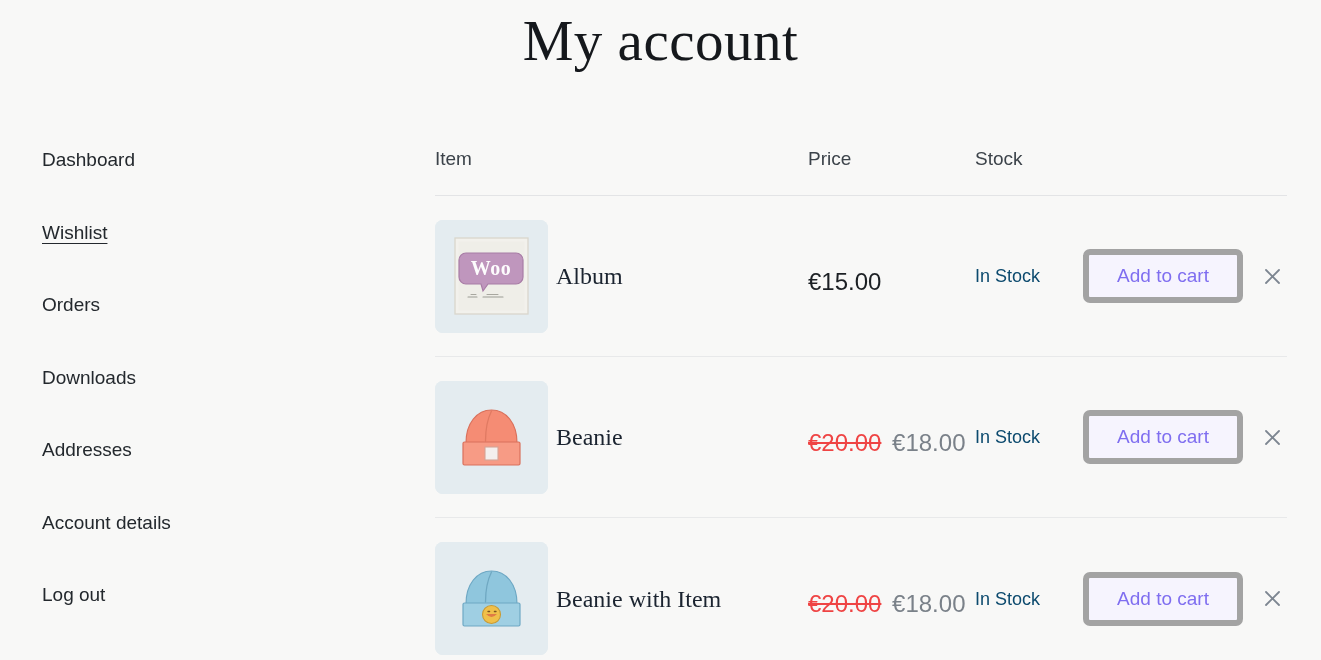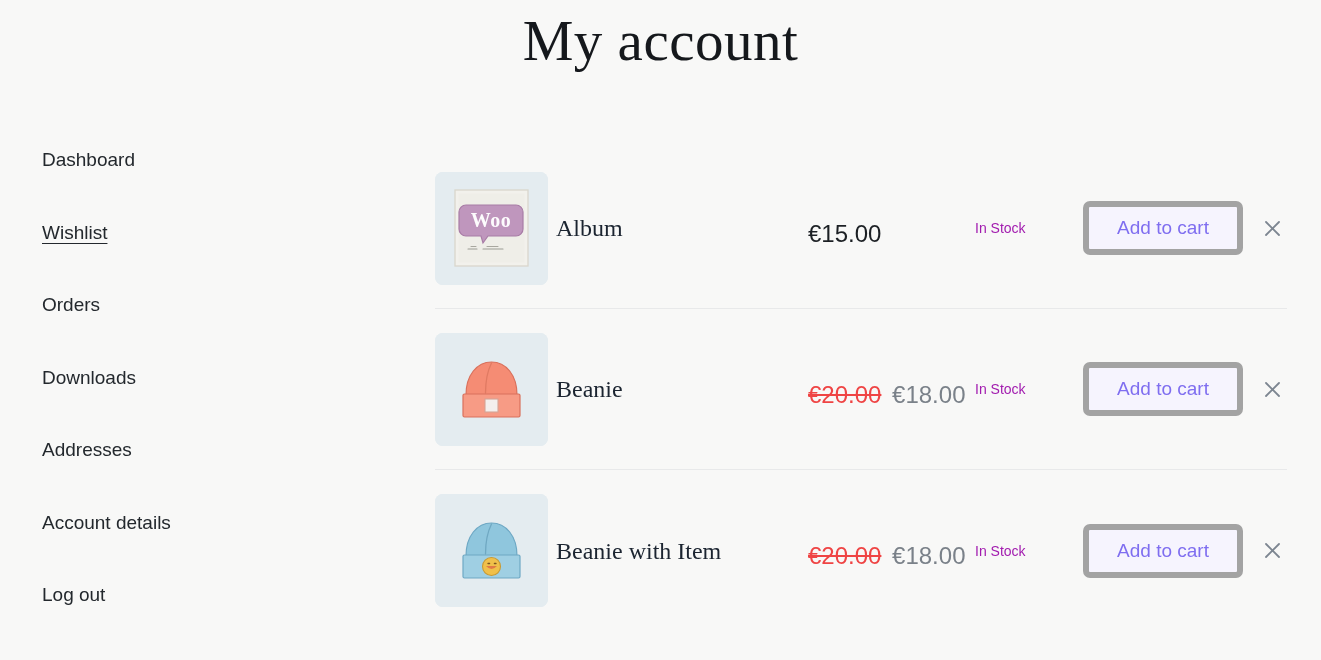--- a/index.html
+++ b/index.html
@@ -112,21 +112,21 @@
   }
 
   .price-cell { font-size: 24px; line-height: 24px; color: #1c2024; white-space: nowrap; margin-top: 11px; }
   .price-old {
     color: #ef4444;
     text-decoration: line-through;
     margin-right: 4px;
   }
   .price-new { color: #7a8189; }
 
-  .stock-cell { font-size: 14px; line-height: 22px; color: #a21caf; white-space: nowrap; }
+  .stock-cell { font-size: 18px; line-height: 22px; color: #0c4a6e; white-space: nowrap; }
 
   .add-btn {
     display: inline-flex;
     align-items: center;
     justify-content: center;
     width: 160px;
     height: 54px;
     border-radius: 7px;
     background: #f6f4fe;
     border: 6px solid #a3a3a3;
@@ -163,20 +163,27 @@
     <a class="nav-item active" href="#">Wishlist</a>
     <a class="nav-item" href="#">Orders</a>
     <a class="nav-item" href="#">Downloads</a>
     <a class="nav-item" href="#">Addresses</a>
     <a class="nav-item" href="#">Account details</a>
     <a class="nav-item" href="#">Log out</a>
   </nav>
 
   <section class="wishlist">
 
+    <div class="wl-head">
+      <div class="col col-item">Item</div>
+      <div class="col col-price">Price</div>
+      <div class="col col-stock">Stock</div>
+      <div class="col col-action"></div>
+      <div class="col col-remove"></div>
+    </div>
 
     <div class="wl-row">
       <div class="col-item item-cell">
         <div class="thumb">
           <svg viewBox="0 0 113 113" xmlns="http://www.w3.org/2000/svg" aria-hidden="true">
             <rect x="0" y="0" width="113" height="113" fill="#e4ecf0"></rect>
             <rect x="20" y="18" width="73" height="76" fill="#f2f1ec" stroke="#d9d6cc" stroke-width="1.3"></rect>
             <rect x="23.5" y="21.5" width="66" height="69" fill="#efeee8"></rect>
             <path d="M31 33 h50 a7 7 0 0 1 7 7 v17 a7 7 0 0 1 -7 7 h-28 l-5 7 -2 -7 h-15 a7 7 0 0 1 -7 -7 v-17 a7 7 0 0 1 7 -7 z" fill="#bf96bd" stroke="#a87ca6" stroke-width="1.2"></path>
             <text x="56" y="55" font-family="'Liberation Serif', serif" font-size="20" font-weight="700" fill="#fdfcfd" text-anchor="middle" letter-spacing="0.5">Woo</text>

